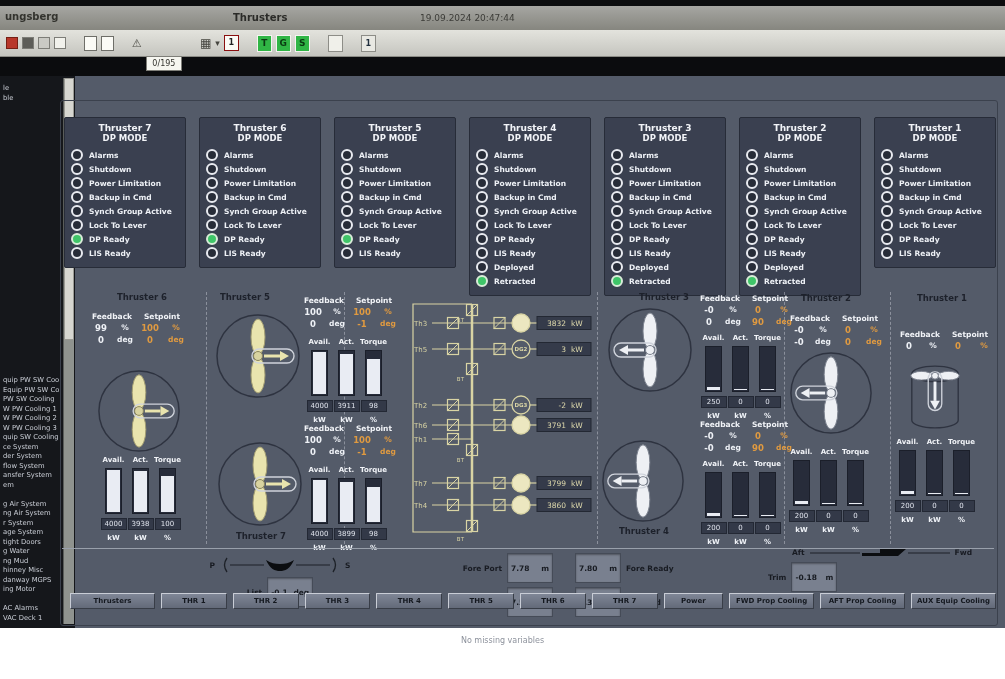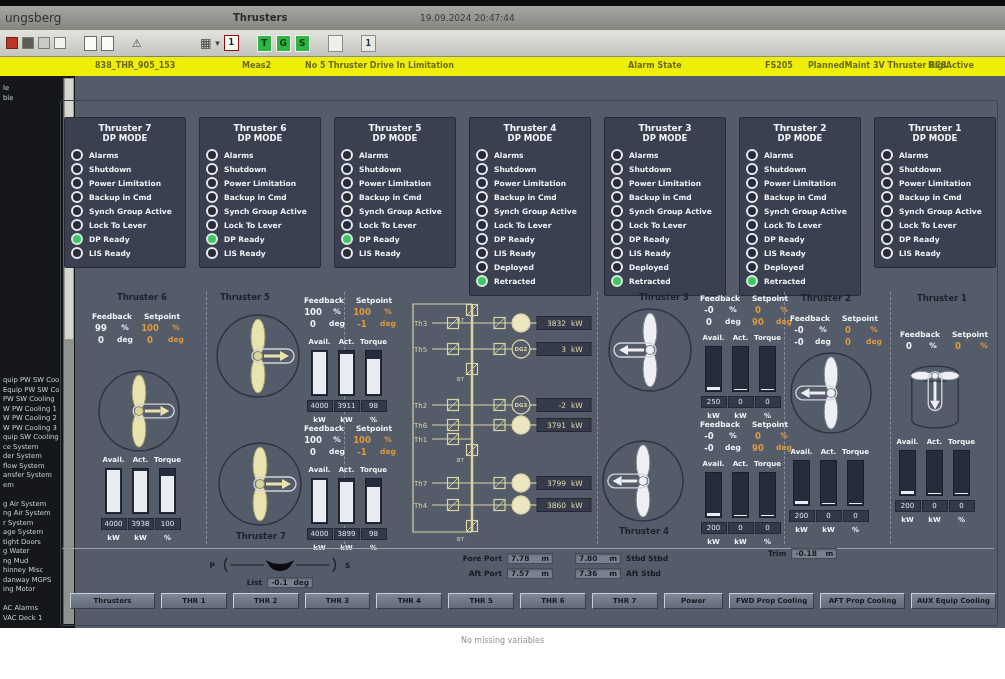--- a/index.html
+++ b/index.html
@@ -3,21 +3,21 @@
 <meta charset="utf-8">
 <style>
   html,body{margin:0;padding:0;background:#000;}
   .screen{position:relative;width:1005px;height:679px;background:#0b0c0e;overflow:hidden;
           font-family:"DejaVu Sans","Liberation Sans",sans-serif;}
   .abs{position:absolute;}
 
   
   .titlebar{position:absolute;left:0;top:6px;width:100%;height:24px;
     background:linear-gradient(#a6a6a2,#86867f);border-bottom:1px solid #6d6d68;}
-  .brand{position:absolute;left:5px;top:5px;font-size:12px;font-weight:400;color:#33332e;}
+  .brand{position:absolute;left:5px;top:5px;font-size:10px;font-weight:700;color:#33332e;}
   .wtitle{position:absolute;left:233px;top:6px;font-size:10px;font-weight:600;color:#2b2b28;}
   .wdate{position:absolute;left:420px;top:7px;font-size:9px;color:#3c3c38;}
 
   
   .toolbar{position:absolute;left:0;top:30px;width:100%;height:27px;
     background:linear-gradient(#e3e3dd,#c5c5bf);border-bottom:1px solid #8b8b85;
     display:flex;align-items:center;gap:4px;padding-left:6px;box-sizing:border-box;}
   .ticon{width:12px;height:12px;border:1px solid #7d7d77;box-sizing:border-box;}
   .ticon.red{background:#b8372a;border-color:#762015;}
   .ticon.dark{background:#5d5d58;}
@@ -110,21 +110,21 @@
   .glabel{fill:#d9d4a4;font-size:5.5px;font-weight:700;}
   .dtext{fill:#d9d4a4;font-size:7px;}
   .btl{fill:#d9d4a4;font-size:5.5px;}
   .dread{fill:#353b4a;stroke:#232833;}
   .dval,.dunit{fill:#ded9ac;font-size:7.5px;}
 
   
   .dk{font-size:7.5px;font-weight:700;color:#181b22;}
   .field{display:inline-flex;justify-content:space-between;align-items:center;width:46px;height:11px;
     background:#79808f;border:1px solid #454b57;box-shadow:inset 0 1px 2px rgba(0,0,0,.35);
-    font-size:7.5px;font-weight:700;color:#181b22;padding:4px 3px;box-sizing:border-box;}
+    font-size:7.5px;font-weight:700;color:#181b22;padding:14px 3px;box-sizing:border-box;}
   .lrow{display:flex;align-items:center;gap:5px;}
   .drafts .lrow{margin-bottom:4px;}
   .drafts .dk.r{width:40px;text-align:right;}
   .gap12{width:12px;}
 
   
   .nav-row{position:absolute;left:70px;top:593px;width:926px;height:16px;display:flex;gap:6px;}
   .nav-btn{flex:1;background:linear-gradient(#7f8696,#636a79);border:1px solid #c9cdd6;
     border-bottom-color:#383d47;border-right-color:#383d47;border-radius:1px;
     font-family:inherit;font-size:7px;font-weight:700;color:#14181f;padding:0;cursor:pointer;}
@@ -165,29 +165,20 @@
     <span class="tsep"></span>
     <span class="tile">T</span>
     <span class="tile">G</span>
     <span class="tile">S</span>
     <span class="tsep"></span>
     <span class="tile blank"></span>
     <span class="tsep"></span>
     <span class="tile one">1</span>
   </div>
 
-  <div class="alarmbar">
-    <span style="left:95px">838_THR_905_153</span>
-    <span style="left:242px">Meas2</span>
-    <span style="left:305px">No 5 Thruster Drive In Limitation</span>
-    <span style="left:628px">Alarm State</span>
-    <span style="left:765px">FS205</span>
-    <span style="left:808px">PlannedMaint 3V Thruster RC8</span>
-    <span style="left:928px">DigiActive</span>
-  </div>
 
   <div class="sidebar">
     <ul class="side-top">
       <li>le</li>
       <li>ble</li>
     </ul>
     <ul class="side-main">
       <li>quip PW SW Coo</li>
       <li>Equip PW SW Co</li>
       <li>PW SW Cooling</li>
@@ -936,38 +927,47 @@
       <span class="dk r">Fore Port</span>
       <span class="field">
           <span>7.78</span>
           <span>m</span>
         </span>
       <span class="gap12"></span>
       <span class="field">
           <span>7.80</span>
           <span>m</span>
         </span>
-      <span class="dk">Stbd Stbd</span>
+      <span class="dk">Fore Ready</span>
     </div>
     <div class="lrow">
       <span class="dk r">Aft Port</span>
       <span class="field">
           <span>7.57</span>
           <span>m</span>
         </span>
       <span class="gap12"></span>
       <span class="field">
           <span>7.36</span>
           <span>m</span>
         </span>
       <span class="dk">Aft Stbd</span>
     </div>
   </div>
 
   <div class="abs" style="left:768px;top:545px;width:228px">
+    <div class="lrow" style="justify-content:center">
+      <span class="dk">Aft</span>
+      <svg width="140" height="14" viewBox="0 0 140 14">
+        <line x1="0" y1="8" x2="50" y2="8" stroke="#1d2128" stroke-width="1"></line>
+        <path d="M52 11 H88 L96 4 H70 V8 H52 Z" fill="#0b0d10"></path>
+        <line x1="98" y1="8" x2="140" y2="8" stroke="#1d2128" stroke-width="1"></line>
+      </svg>
+      <span class="dk">Fwd</span>
+    </div>
     <div class="lrow" style="justify-content:flex-start;margin-top:3px">
       <span class="dk">Trim</span>
       <span class="field">
           <span>-0.18</span>
           <span>m</span>
         </span>
     </div>
   </div>
 
   <div class="nav-row">

